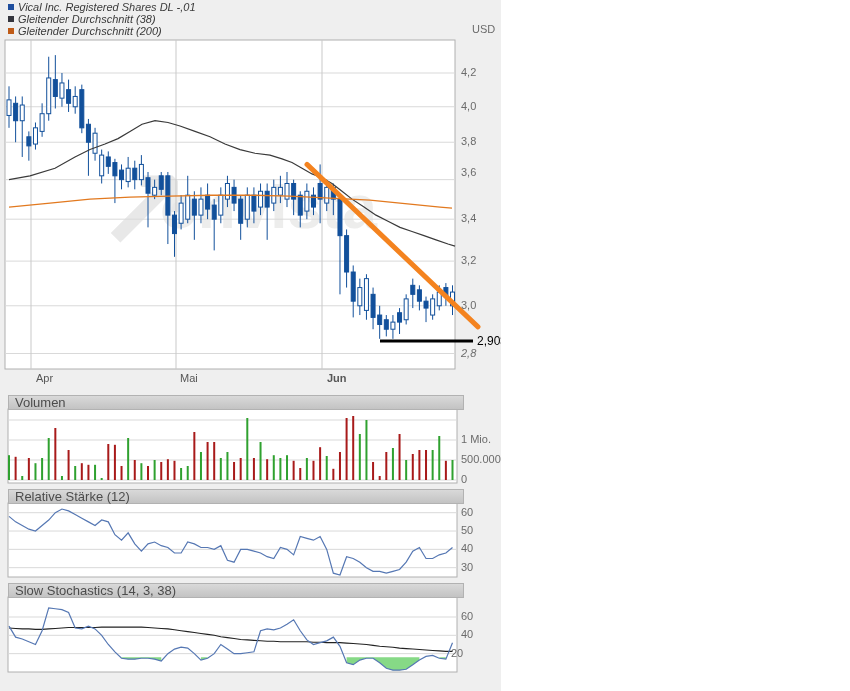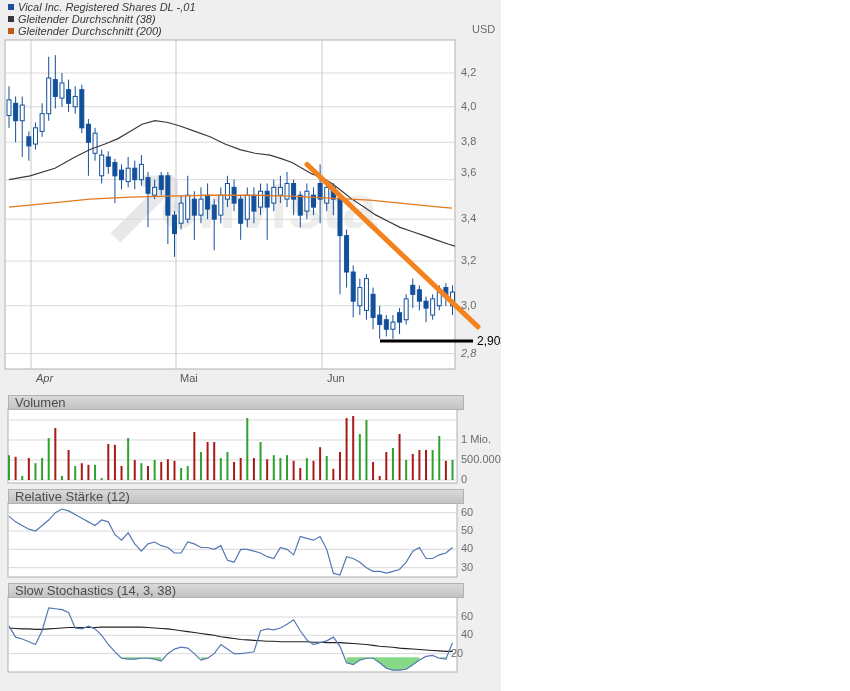--- a/index.html
+++ b/index.html
@@ -281,23 +281,23 @@
         <span class="legend-label">Gleitender Durchschnitt (38)</span>
       </div>
       <div class="legend-row">
         <span class="legend-swatch" style="background: rgb(191, 91, 23);"></span>
         <span class="legend-label">Gleitender Durchschnitt (200)</span>
       </div>
     </div>
 
     <div class="usd-label">USD</div>
 
-    <div class="month-label" style="left:36px;font-style:italic;">Apr</div>
+    <div class="month-label" style="left:36px;">Apr</div>
     <div class="month-label" style="left:180px;">Mai</div>
-    <div class="month-label" style="left:327px;">Jun</div>
+    <div class="month-label" style="left:327px;font-weight:bold;">Jun</div>
 
     <div class="panel-header" style="top:395px;">
       <span>Volumen</span>
     </div>
     <div class="panel-header" style="top:489px;">
       <span>Relative Stärke (12)</span>
     </div>
     <div class="panel-header" style="top:583px;">
       <span>Slow Stochastics (14, 3, 38)</span>
     </div>

